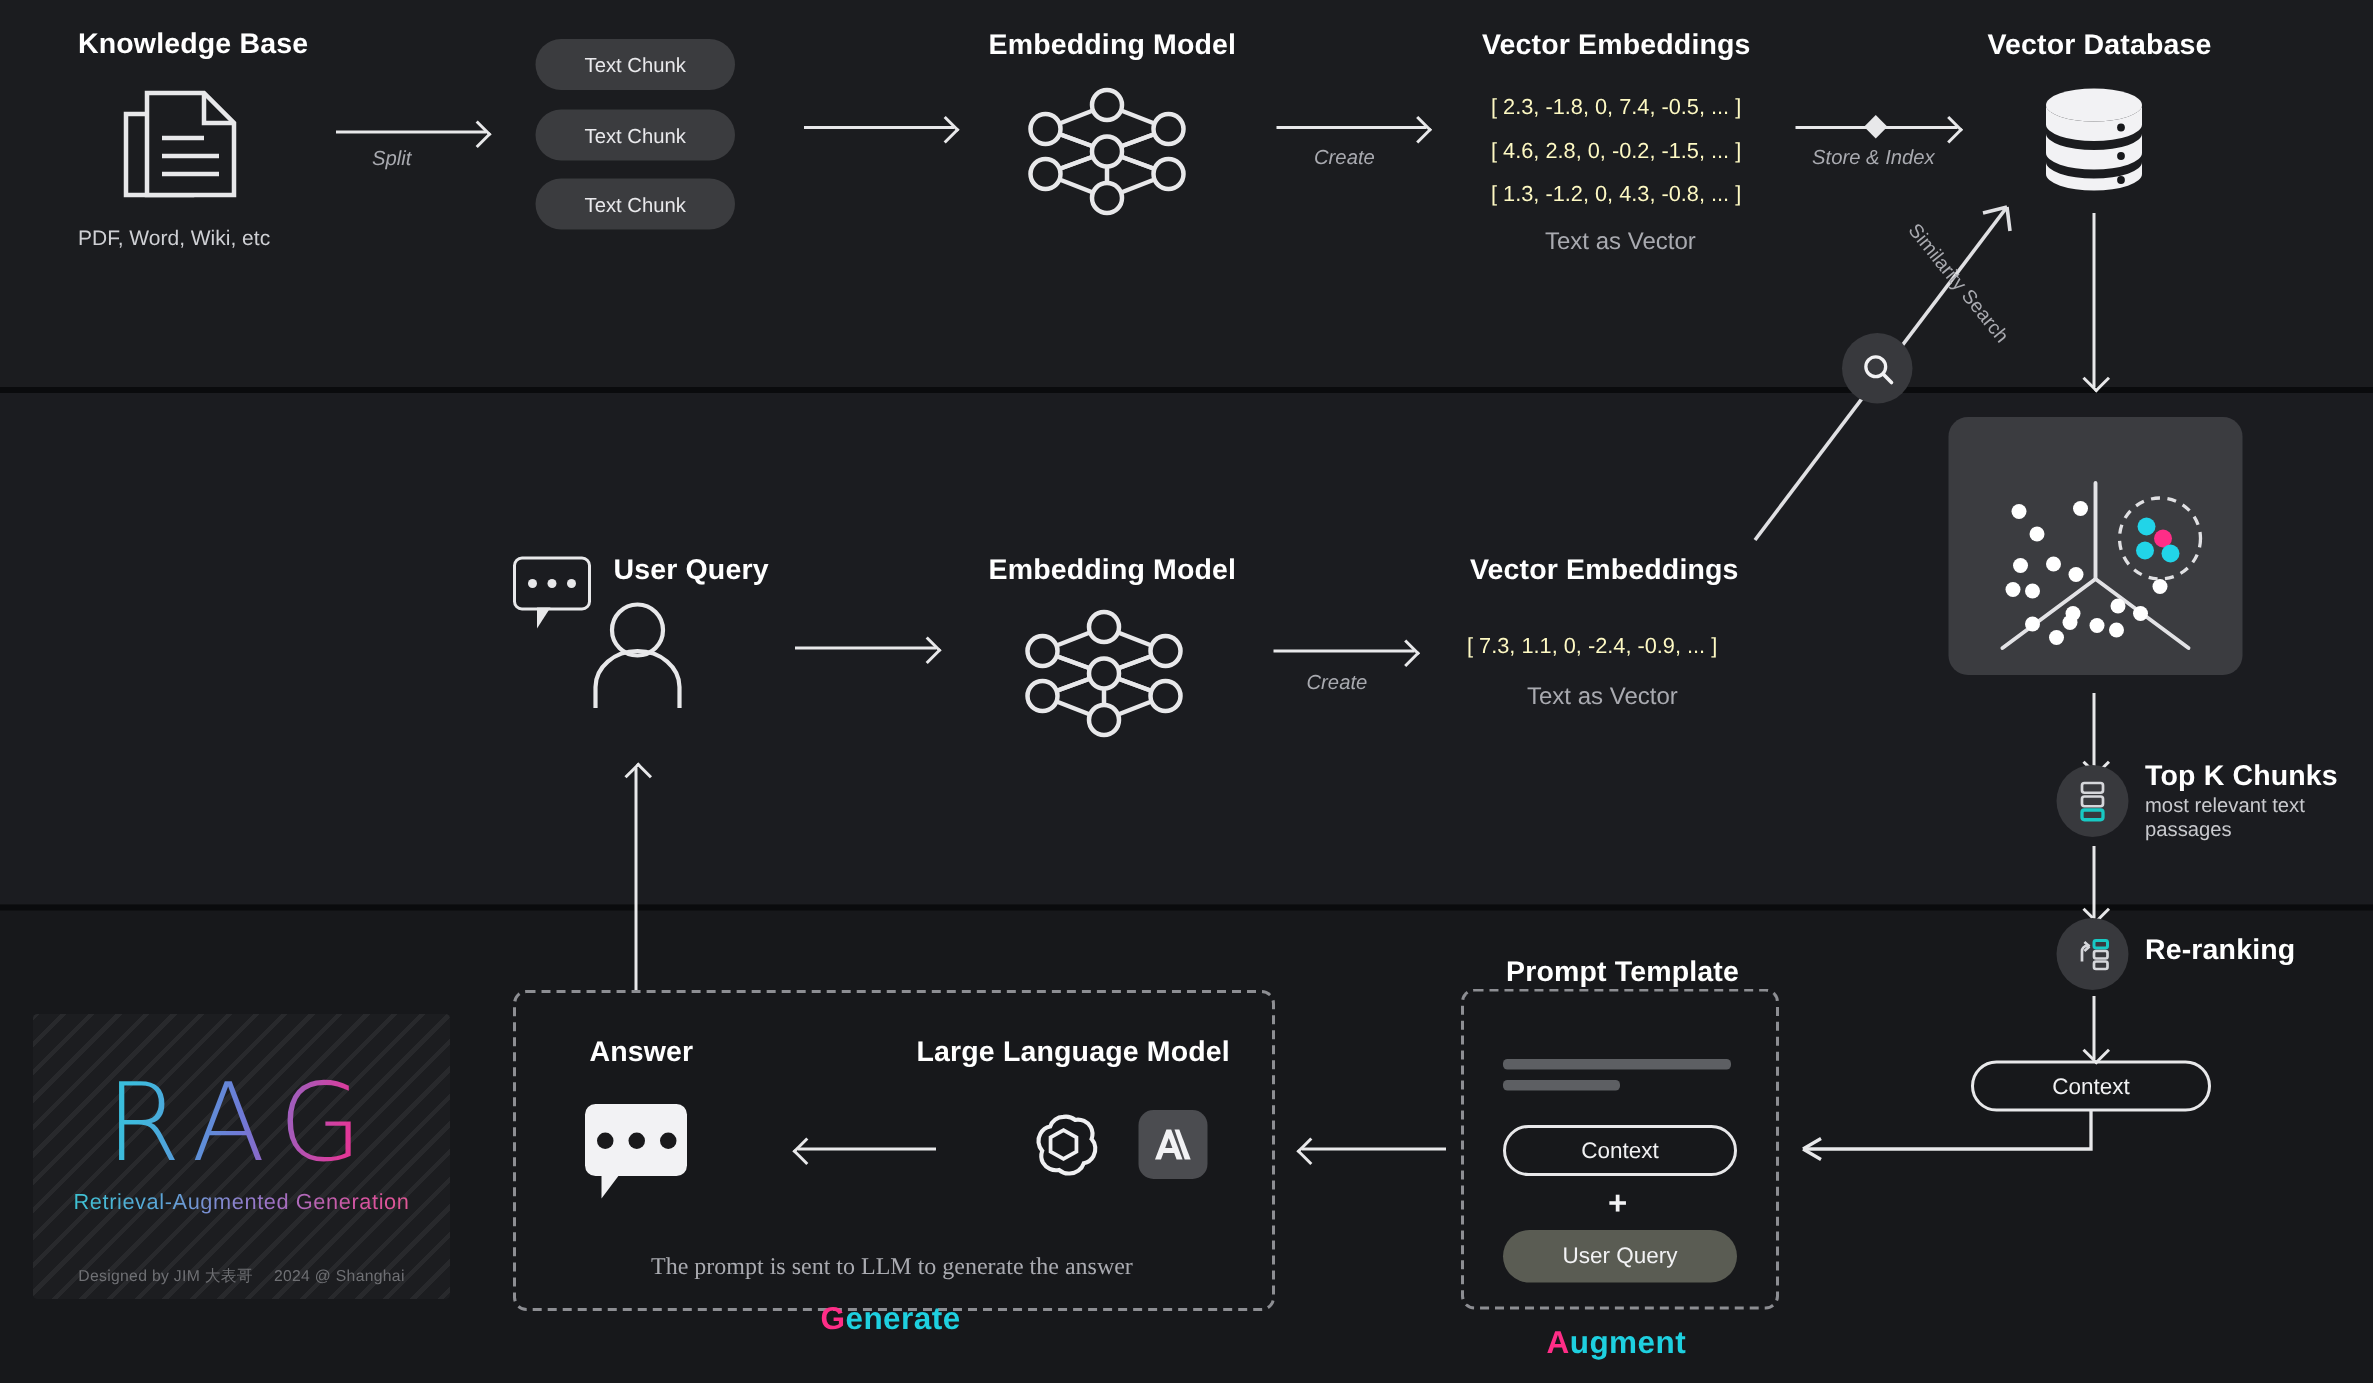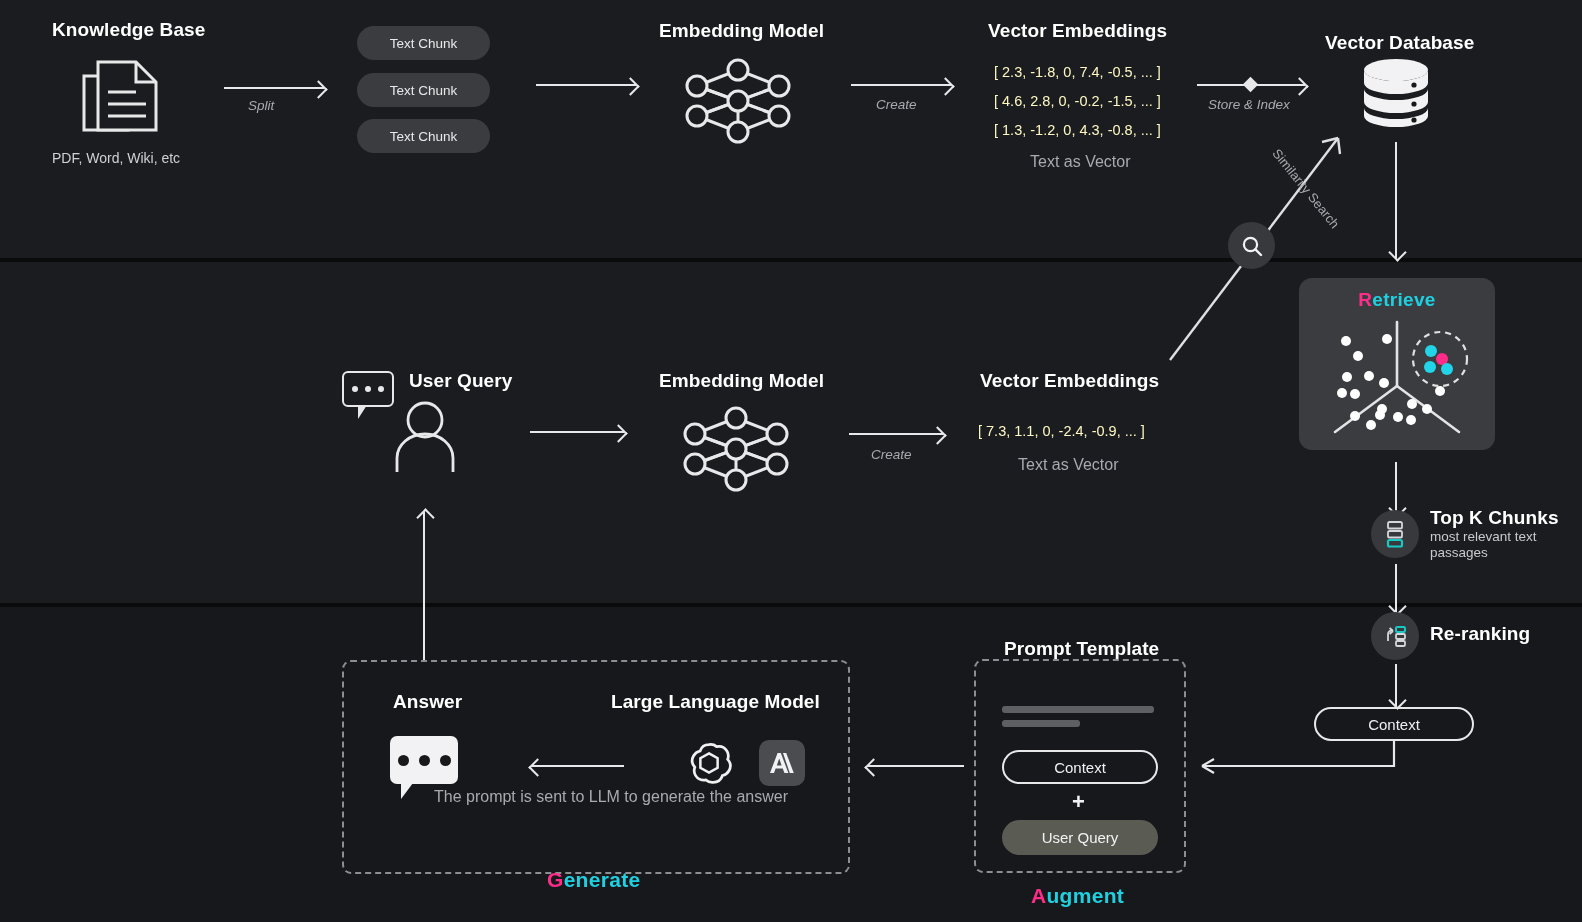--- a/index.html
+++ b/index.html
@@ -215,21 +215,21 @@
   <div class="abs title" style="left:988px; top:20px;">Vector Embeddings</div>
   <div class="abs vecline" style="left:994px; top:64px;">[ 2.3, -1.8, 0, 7.4, -0.5, ... ]</div>
   <div class="abs vecline" style="left:994px; top:93px;">[ 4.6, 2.8, 0, -0.2, -1.5, ... ]</div>
   <div class="abs vecline" style="left:994px; top:122px;">[ 1.3, -1.2, 0, 4.3, -0.8, ... ]</div>
   <div class="abs caption" style="left:1030px; top:153px;">Text as Vector</div>
 
   <div class="arrow-h" style="left:1197px; top:84px; width:108px;"></div>
   <div class="diamond" style="left:1245px; top:79px;"></div>
   <div class="arrow-lbl" style="left:1208px; top:97px;">Store &amp; Index</div>
 
-  <div class="abs title" style="left:1325px; top:32px;">Vector Database</div>
+  <div class="abs title" style="left:1325px; top:20px;">Vector Database</div>
 
   <svg class="abs" style="left:1361px; top:57px;" width="70" height="72" viewBox="0 0 70 72">
     <g fill="#f2f2f4">
       <ellipse cx="35" cy="13" rx="32" ry="11"></ellipse>
       <path d="M3 13 v13 a32 11 0 0 0 64 0 v-13 a32 11 0 0 1 -64 0 z"></path>
       <path d="M3 32 v13 a32 11 0 0 0 64 0 v-13 a32 11 0 0 1 -64 0 z"></path>
       <path d="M3 51 v8 a32 11 0 0 0 64 0 v-8 a32 11 0 0 1 -64 0 z"></path>
     </g>
     <g fill="#17181b">
       <circle cx="53" cy="28" r="2.6"></circle>
@@ -298,23 +298,20 @@
   </svg>
 
   <div class="arrow-h" style="left:849px; top:433px; width:94px;"></div>
   <div class="arrow-lbl" style="left:871px; top:447px;">Create</div>
 
   <div class="abs title" style="left:980px; top:370px;">Vector Embeddings</div>
   <div class="abs vecline" style="left:978px; top:423px;">[ 7.3, 1.1, 0, -2.4, -0.9, ... ]</div>
   <div class="abs caption" style="left:1018px; top:456px;">Text as Vector</div>
 
   <div class="abs" id="retrieve-panel" style="left:1299px; top:278px;">
-    <div id="retrieve-title">
-      <span class="pink">R</span><span class="cyan">etrieve</span>
-    </div>
     <svg style="position:absolute; left:0; top:36px;" width="196" height="136" viewBox="0 0 196 136">
       <g stroke="#e3e3e6" stroke-width="2.6" fill="none" stroke-linecap="round">
         <line x1="98" y1="8" x2="98" y2="72"></line>
         <line x1="98" y1="72" x2="36" y2="118"></line>
         <line x1="98" y1="72" x2="160" y2="118"></line>
       </g>
       <g fill="#ffffff">
         <circle cx="47" cy="27" r="5"></circle>
           <circle cx="59" cy="42" r="5"></circle>
         <circle cx="88" cy="25" r="5"></circle>
@@ -415,22 +412,29 @@
   </svg>
 
   <div class="abs" style="left:759px; top:740px; width:46px; height:46px; border-radius:10px; background:#4b4c50;
        display:flex; align-items:center; justify-content:center;">
     <svg width="28" height="24" viewBox="0 0 28 24">
       <path d="M2 22 L9.6 2 h3.2 L20.4 22 h-4 L14.8 17.6 H7.6 L6 22 Z M8.8 14.4 h4.8 L11.2 7.6 Z" fill="#f2f2f4"></path>
       <path d="M21 2 h3.2 L31.8 22 h-4 Z" fill="#f2f2f4" transform="translate(-6,0)"></path>
     </svg>
   </div>
 
-  <div class="abs caption" style="left:434px; top:788px;">The prompt is sent to LLM to generate the answer</div>
+  <div class="abs caption" style="left:434px; top:836px;font-family:Liberation Serif, serif;">The prompt is sent to LLM to generate the answer</div>
 
   <div class="section-label" style="left:547px; top:868px;">
     <span class="pink">G</span><span class="cyan">enerate</span>
   </div>
 
   <div class="arrow-v up" style="left:423px; top:512px; height:148px;"></div>
 
+  <div id="rag-card">
+    <div id="rag-word">RAG</div>
+    <div id="rag-sub">Retrieval-Augmented Generation</div>
+    <div id="rag-credit">
+      <span>Designed by JIM 大表哥</span><span class="credit-gap"></span><span>2024 @ Shanghai</span>
+    </div>
+  </div>
 
 </div>
 
 </body></html>

